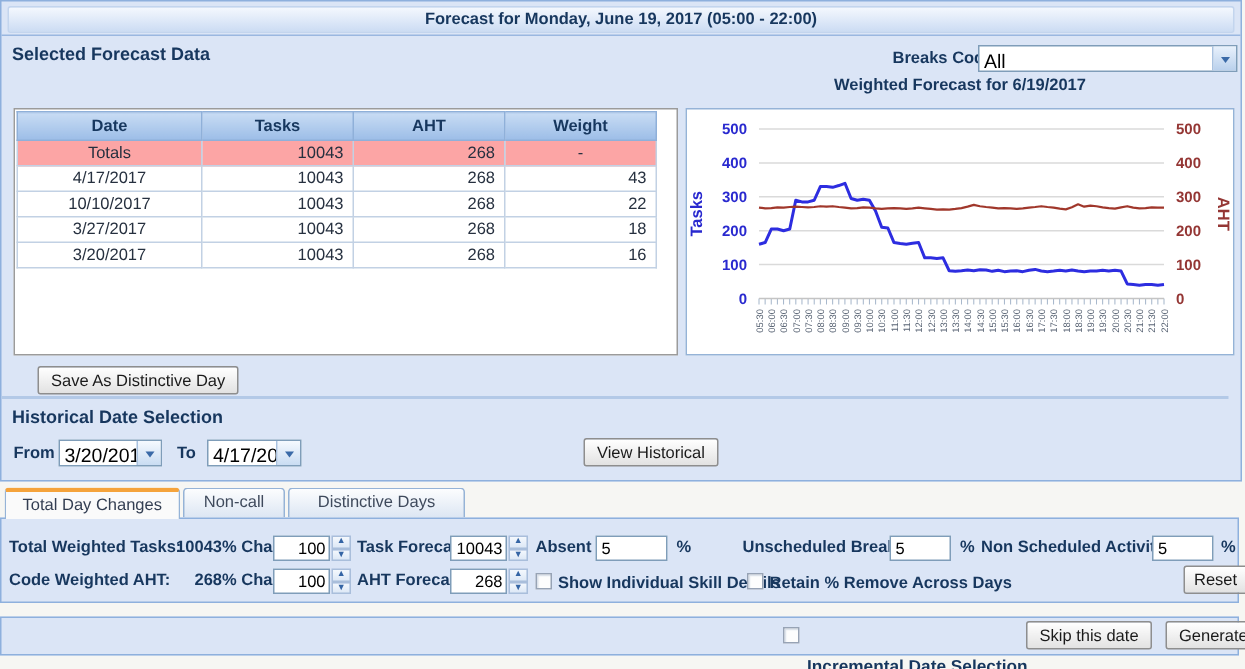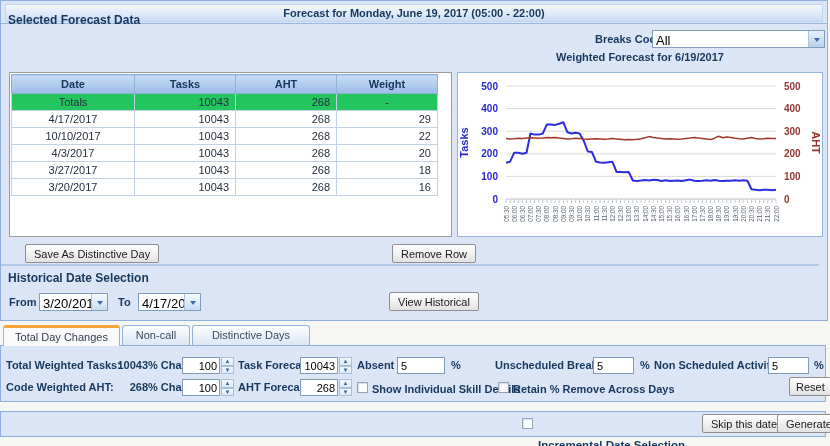--- a/index.html
+++ b/index.html
@@ -31,36 +31,36 @@
         font-size:11px; font-weight:bold; color:#17375e; line-height:17px; }
   .hsep { position:absolute; height:1px; background:#9ab7e0; left:0; width:100%; }
   .sep2 { position:absolute; top:263px; left:0; width:818px; height:2px; background:#b3c9e7; }
   table.grid { border-collapse:collapse; margin:1px; }
   table.grid th { width:101px; height:19px; font-size:11px; font-weight:bold; color:#17375e;
         background:linear-gradient(#c8dcf4,#9cbde7); border:1px solid #8fb0d9; }
   table.grid th:first-child { width:123px; }
   table.grid td { height:17px; font-size:11px; color:#26303f; border:1px solid #c2d1e4; padding:0 6px; }
   td.c-date { text-align:center; }
   td.c-num { text-align:right; }
-  tr.totals td { background:#22c55e; }
+  tr.totals td { background:#fca5a5; }
   tr.totals td.c-dash { text-align:center; }
   .tab { position:absolute; top:325px; height:20px; line-height:19px; text-align:center; font-size:11px;
         color:#3f4a5c; background:linear-gradient(#fcfdfe,#dce6f3); border:1px solid #95b3d7;
         border-bottom:none; border-radius:3px 3px 0 0; cursor:pointer; }
   .tab.active { background:#fafafa; border-top:3px solid #f5a33b; height:21px; z-index:2; color:#333e52; }
   .pct { position:absolute; font-size:11px; font-weight:bold; color:#17375e; }
 </style>
 </head>
 <body>
 
 <div class="panel" style="left:0;top:0;width:828px;height:321px;">
   <div class="header-bar">Forecast for Monday, June 19, 2017 (05:00 - 22:00)</div>
   <div class="hsep" style="top:22px;"></div>
 
-  <div class="heading" style="left:7px;top:12px;">Selected Forecast Data</div>
+  <div class="heading" style="left:7px;top:28px;">Selected Forecast Data</div>
 
   <span class="lbl" style="left:594px;top:32px;">Breaks Code</span>
   <div class="combo" style="left:651px;top:29px;width:173px;">
     <span class="val">All</span>
     <span class="arrow-btn" style="background:linear-gradient(#e8f1fc,#b9d0ec);">
         <span class="tri"></span>
       </span>
   </div>
 
   <div class="heading" style="left:456px;top:50px;width:366px;text-align:center;font-size:11px;">Weighted Forecast for 6/19/2017</div>
@@ -79,33 +79,27 @@
         <tr class="totals">
           <td class="c-date">Totals</td>
           <td class="c-num">10043</td>
           <td class="c-num">268</td>
           <td class="c-dash">-</td>
         </tr>
       <tr>
             <td class="c-date">4/17/2017</td>
             <td class="c-num">10043</td>
             <td class="c-num">268</td>
-            <td class="c-num">29</td>
+            <td class="c-num">43</td>
           </tr>
           <tr>
             <td class="c-date">10/10/2017</td>
             <td class="c-num">10043</td>
             <td class="c-num">268</td>
             <td class="c-num">22</td>
-          </tr>
-          <tr>
-            <td class="c-date">4/3/2017</td>
-            <td class="c-num">10043</td>
-            <td class="c-num">268</td>
-            <td class="c-num">20</td>
           </tr>
           <tr>
             <td class="c-date">3/27/2017</td>
             <td class="c-num">10043</td>
             <td class="c-num">268</td>
             <td class="c-num">18</td>
           </tr>
           <tr>
             <td class="c-date">3/20/2017</td>
             <td class="c-num">10043</td>
@@ -238,21 +232,20 @@
         <text transform="translate(320.5,133) rotate(-90)" text-anchor="end" font-size="6.3" fill="#5a6575">22:00</text>
         <line x1="48" y1="126" x2="318" y2="126" stroke="#c4c4c4" stroke-width="1"></line>
         <polyline points="48.0,89.8 52.1,88.7 56.2,79.7 60.3,79.7 64.4,80.8 68.5,79.7 72.5,60.5 76.6,61.6 80.7,61.6 84.8,60.5 88.9,51.4 93.0,51.4 97.1,51.9 101.2,50.7 105.3,49.2 109.4,59.3 113.5,60.5 117.5,59.8 121.6,60.5 125.7,67.7 129.8,78.5 133.9,79.0 138.0,88.7 142.1,89.4 146.2,89.8 150.3,89.2 154.4,88.7 158.5,98.9 162.5,98.9 166.6,99.3 170.7,98.9 174.8,107.5 178.9,107.9 183.0,107.5 187.1,107.0 191.2,107.5 195.3,106.8 199.4,107.0 203.5,107.9 207.5,107.2 211.6,108.1 215.7,107.7 219.8,107.5 223.9,108.1 228.0,107.2 232.1,106.6 236.2,107.7 240.3,108.1 244.4,107.7 248.5,107.2 252.5,107.7 256.6,107.0 260.7,107.7 264.8,108.1 268.9,107.7 273.0,107.7 277.1,107.2 281.2,107.7 285.3,107.2 289.4,107.7 293.5,116.3 297.5,116.7 301.6,117.2 305.7,116.7 309.8,116.7 313.9,117.2 318.0,116.7" fill="none" stroke="#2d2de0" stroke-width="2" stroke-linejoin="round"></polyline>
         <polyline points="48.0,65.4 52.1,65.9 56.2,65.7 60.3,65.2 64.4,65.4 68.5,65.0 72.5,64.8 76.6,65.0 80.7,65.2 84.8,65.0 88.9,64.5 93.0,64.8 97.1,64.5 101.2,65.0 105.3,65.4 109.4,65.9 113.5,65.7 117.5,65.2 121.6,65.4 125.7,65.9 129.8,66.3 133.9,65.9 138.0,65.7 142.1,65.9 146.2,66.3 150.3,65.9 154.4,65.4 158.5,65.9 162.5,66.3 166.6,66.8 170.7,66.6 174.8,66.8 178.9,66.3 183.0,65.7 187.1,64.8 191.2,63.6 195.3,64.5 199.4,65.0 203.5,65.4 207.5,65.9 211.6,65.7 215.7,65.9 219.8,66.3 223.9,65.9 228.0,65.4 232.1,65.0 236.2,64.5 240.3,65.0 244.4,65.4 248.5,66.1 252.5,66.6 256.6,65.2 260.7,63.2 264.8,64.8 268.9,64.1 273.0,64.5 277.1,65.2 281.2,65.7 285.3,66.1 289.4,65.2 293.5,64.5 297.5,65.4 301.6,65.9 305.7,65.7 309.8,65.2 313.9,65.4 318.0,65.4" fill="none" stroke="#a0372b" stroke-width="1.5" stroke-linejoin="round"></polyline>
         <text transform="translate(10,69.5) rotate(-90)" text-anchor="middle" font-size="11" font-weight="bold" fill="#2929cf">Tasks</text>
         <text transform="translate(354,69.5) rotate(90)" text-anchor="middle" font-size="11" font-weight="bold" fill="#943634">AHT</text>
       </svg>
   </div>
 
   <button class="btn" style="left:24px;top:243px;">Save As Distinctive Day</button>
-  <button class="btn" style="left:391px;top:243px;">Remove Row</button>
 
   <div class="sep2"></div>
 
   <div class="heading" style="left:7px;top:270px;">Historical Date Selection</div>
 
   <span class="lbl" style="left:8px;top:295px;">From</span>
   <div class="combo" style="left:38px;top:292px;width:69px;">
     <span class="val">3/20/2017</span>
     <span class="arrow-btn">
         <span class="tri"></span>
@@ -323,15 +316,15 @@
   <span class="cb" style="left:356px;top:36px;"></span>
   <span class="lbl" style="left:371px;top:37px;">Show Individual Skill Details</span>
   <span class="cb" style="left:497px;top:36px;"></span>
   <span class="lbl" style="left:512px;top:37px;">Retain % Remove Across Days</span>
   <button class="btn" style="left:788px;top:31px;padding:0 6px;">Reset</button>
 </div>
 
 <div class="panel" style="left:0;top:411px;width:826px;height:26px;">
   <span class="cb" style="left:521px;top:6px;"></span>
   <span class="lbl" style="left:537px;top:7px;font-size:11.5px;margin-top:20px;">Incremental Date Selection</span>
-  <button class="btn" style="left:701px;top:2px;text-align:right;">Skip this date</button>
+  <button class="btn" style="left:683px;top:2px;text-align:right;">Skip this date</button>
   <button class="btn" style="left:776px;top:2px;">Generate</button>
 </div>
 
 </body></html>

